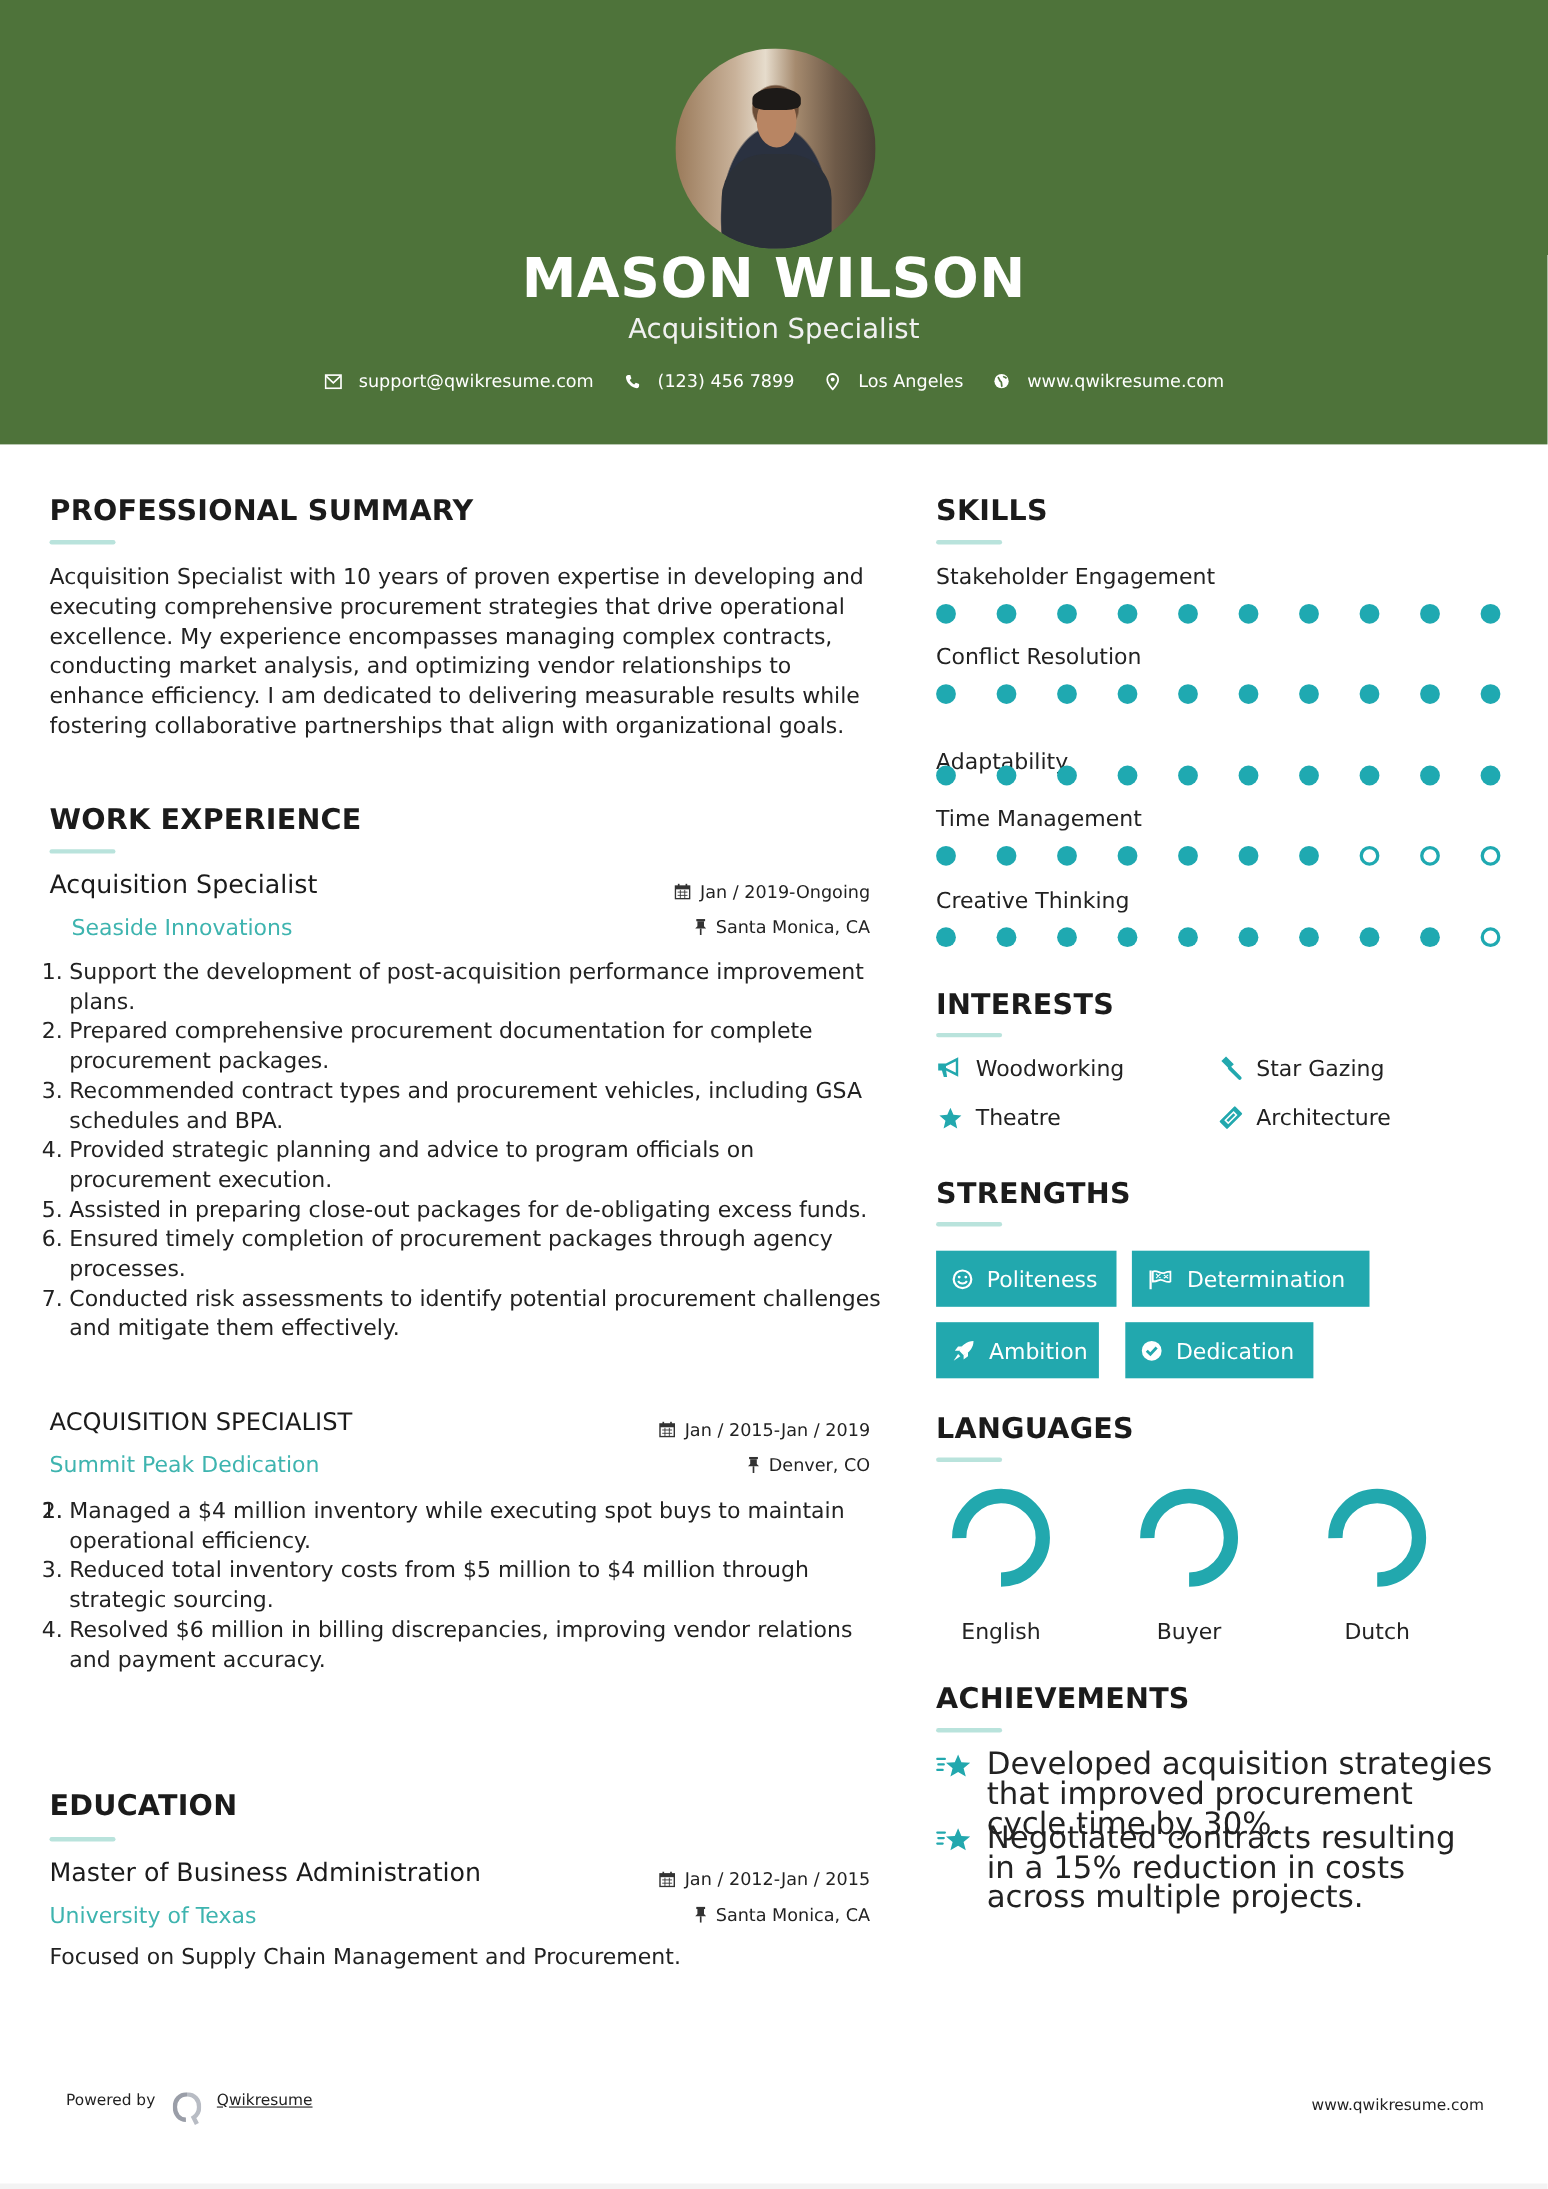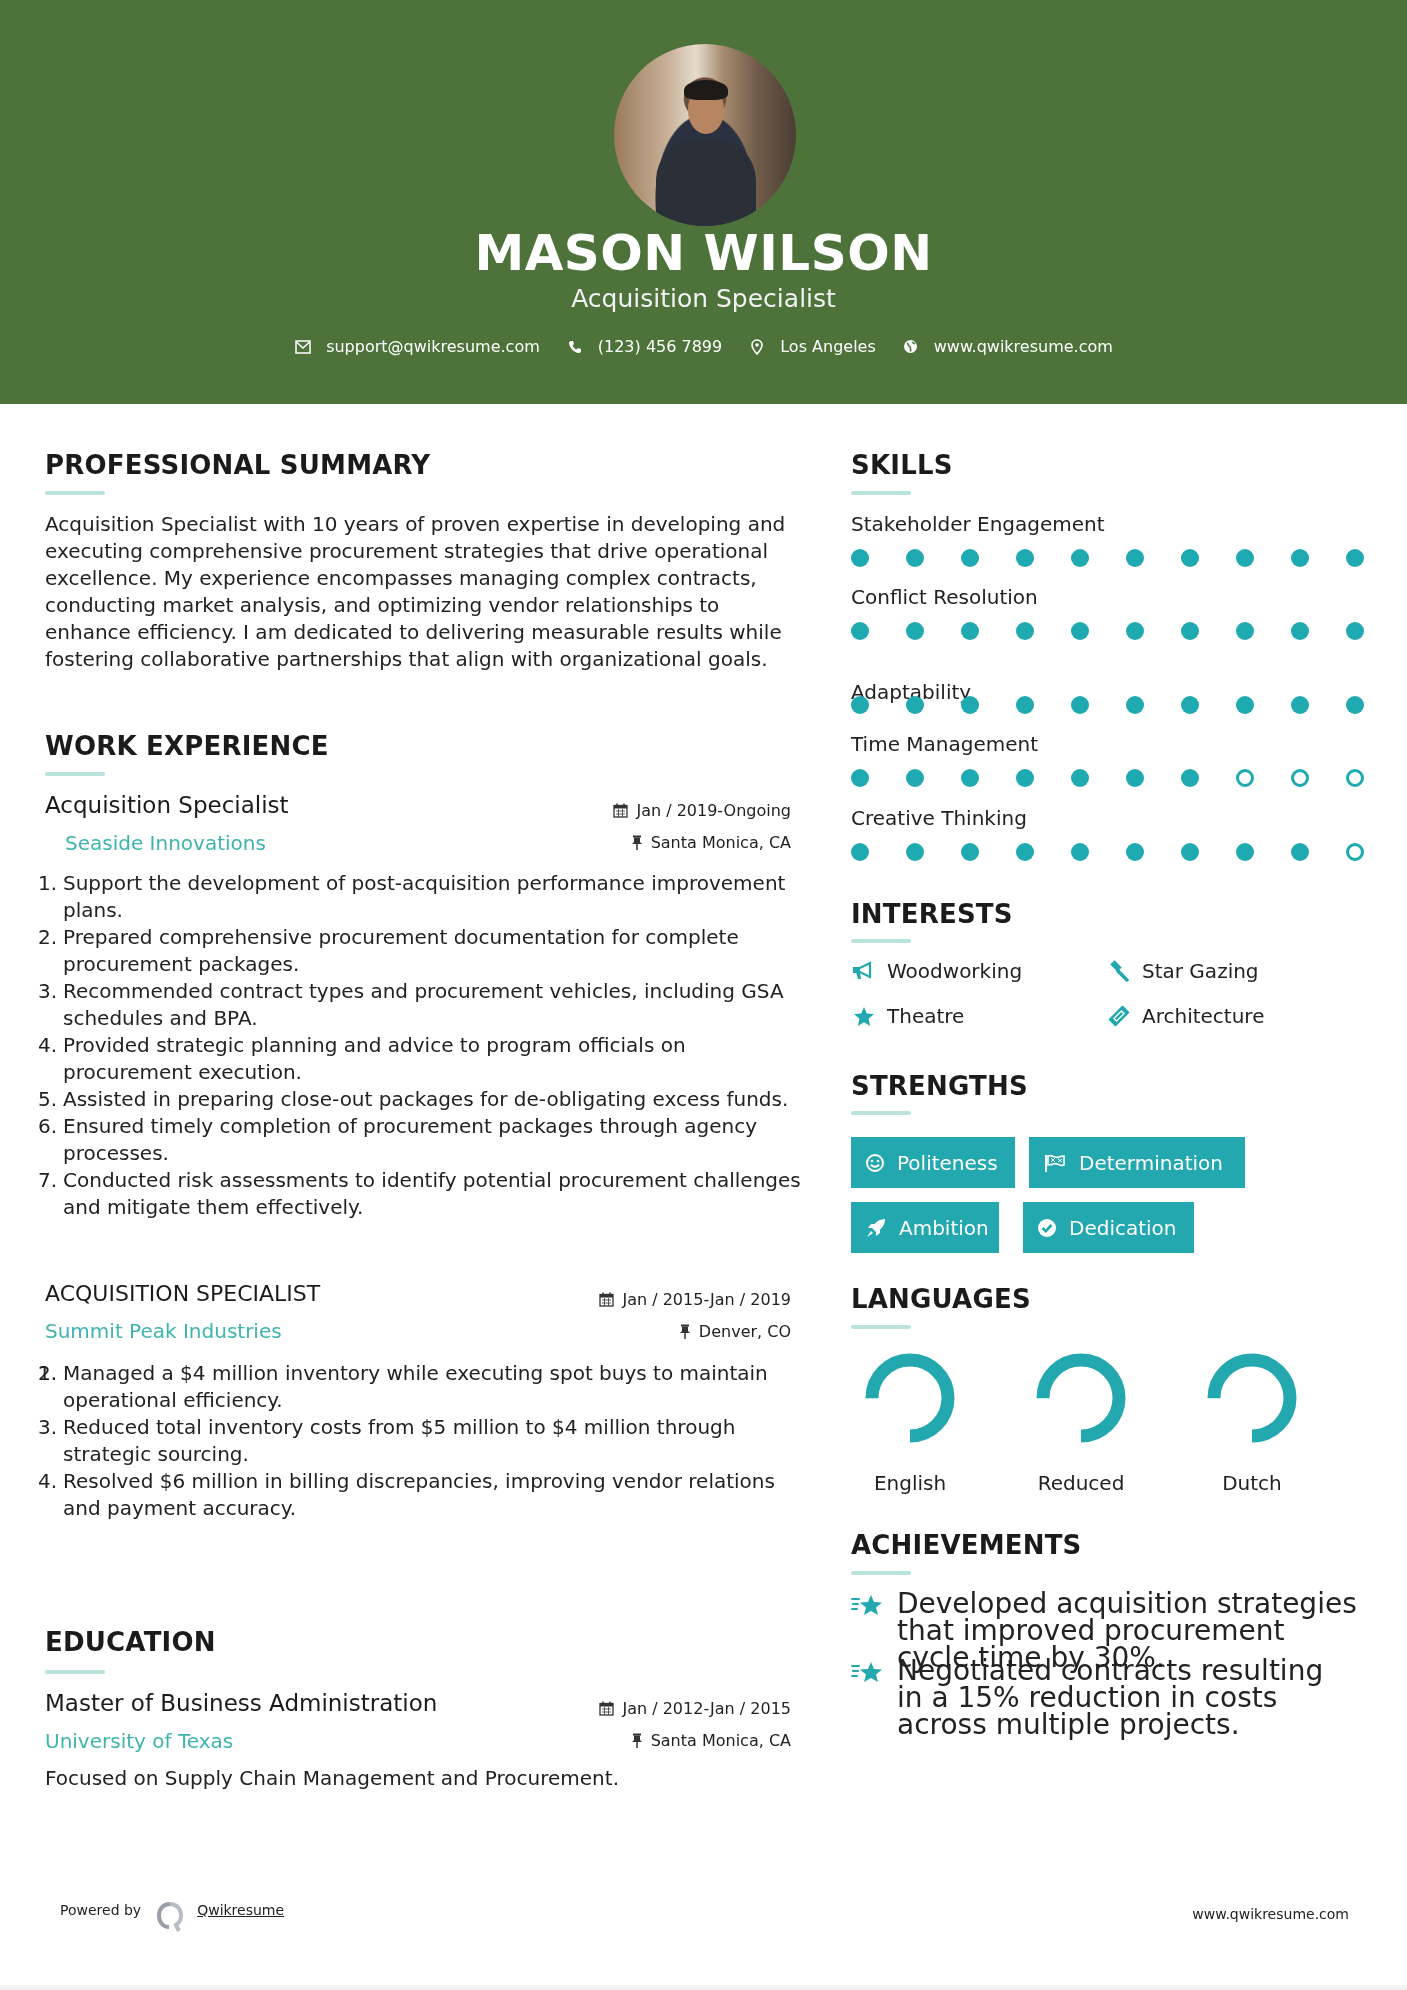--- a/index.html
+++ b/index.html
@@ -149,21 +149,21 @@
   <li><span class="num">1.</span><span>Support the development of post-acquisition performance improvement plans.</span></li>
   <li><span class="num">2.</span><span>Prepared comprehensive procurement documentation for complete procurement packages.</span></li>
   <li><span class="num">3.</span><span>Recommended contract types and procurement vehicles, including GSA schedules and BPA.</span></li>
   <li><span class="num">4.</span><span>Provided strategic planning and advice to program officials on procurement execution.</span></li>
   <li><span class="num">5.</span><span>Assisted in preparing close-out packages for de-obligating excess funds.</span></li>
   <li><span class="num">6.</span><span>Ensured timely completion of procurement packages through agency processes.</span></li>
   <li><span class="num">7.</span><span>Conducted risk assessments to identify potential procurement challenges and mitigate them effectively.</span></li>
 </ol>
 
 <div class="job-title" style="left:45px; top:1281px; font-size:22px;">ACQUISITION SPECIALIST</div>
-<div class="company" style="left:45px; top:1319px;">Summit Peak Industries</div>
+<div class="company" style="left:45px; top:1319px;">Summit Peak Dedication</div>
 <div class="meta" style="top:1290px;">
   <span class="ico">
     <svg width="15" height="15" viewBox="0 0 15 15">
         <rect x="1" y="2.5" width="13" height="11.5" fill="none" stroke="#333" stroke-width="1.3"></rect>
         <rect x="1" y="2.5" width="13" height="3" fill="#333"></rect>
         <line x1="4" y1="0.5" x2="4" y2="4" stroke="#333" stroke-width="1.5"></line>
         <line x1="11" y1="0.5" x2="11" y2="4" stroke="#333" stroke-width="1.5"></line>
         <path d="M3 8 H12 M3 11 H12 M5.5 6 V14 M9.5 6 V14" stroke="#333" stroke-width="0.8"></path>
       </svg>
   </span>
@@ -374,21 +374,21 @@
 <div class="lang" style="left:845px; top:1351px;">
   <svg class="ring" width="94" height="94" viewBox="0 0 94 94">
       <circle cx="47" cy="47" r="38" fill="none" stroke="#22a8ae" stroke-width="13" stroke-dasharray="179.0707812546182 238.76104167282426" transform="rotate(90 47 47) scale(1 -1) translate(0 -94)"></circle>
     </svg>
   <div class="lname">English</div>
 </div>
 <div class="lang" style="left:1016px; top:1351px;">
   <svg class="ring" width="94" height="94" viewBox="0 0 94 94">
       <circle cx="47" cy="47" r="38" fill="none" stroke="#22a8ae" stroke-width="13" stroke-dasharray="179.0707812546182 238.76104167282426" transform="rotate(90 47 47) scale(1 -1) translate(0 -94)"></circle>
     </svg>
-  <div class="lname">Reduced</div>
+  <div class="lname">Buyer</div>
 </div>
 <div class="lang" style="left:1187px; top:1351px;">
   <svg class="ring" width="94" height="94" viewBox="0 0 94 94">
       <circle cx="47" cy="47" r="38" fill="none" stroke="#22a8ae" stroke-width="13" stroke-dasharray="179.0707812546182 238.76104167282426" transform="rotate(90 47 47) scale(1 -1) translate(0 -94)"></circle>
     </svg>
   <div class="lname">Dutch</div>
 </div>
 
 <div class="sec-h" style="left:851px; top:1530px;">ACHIEVEMENTS</div>
 <div class="sec-bar" style="left:851px; top:1571px;"></div>

